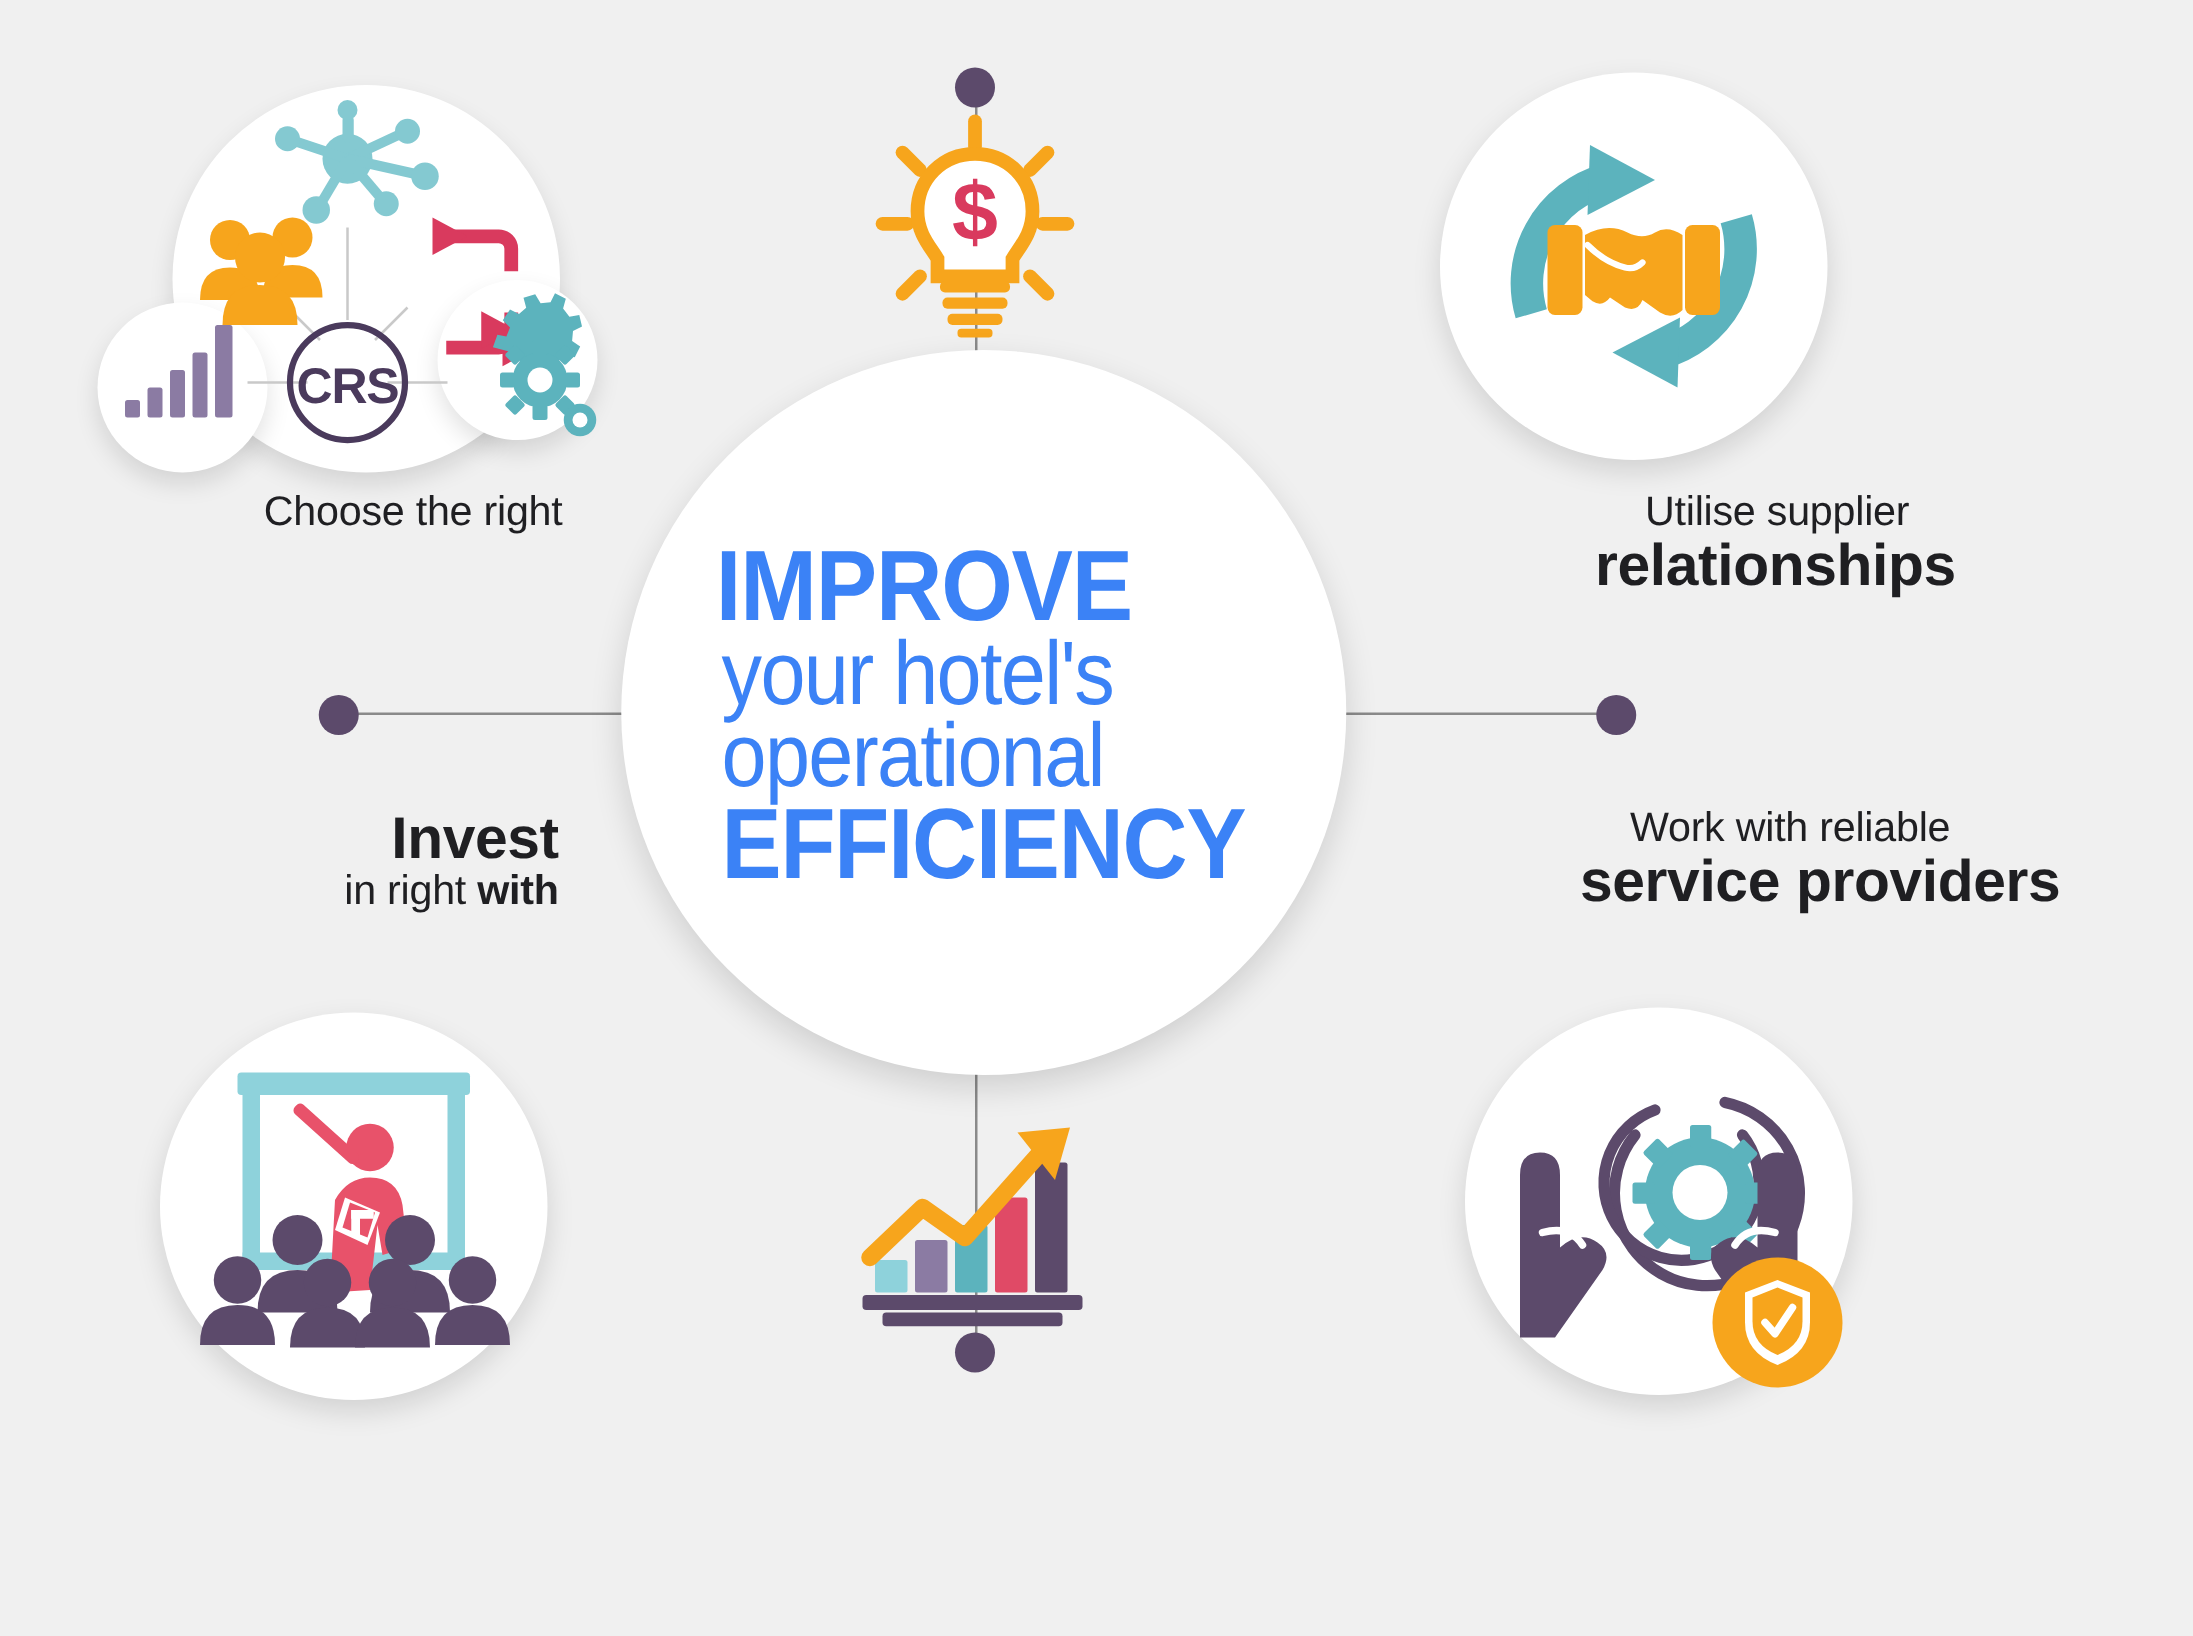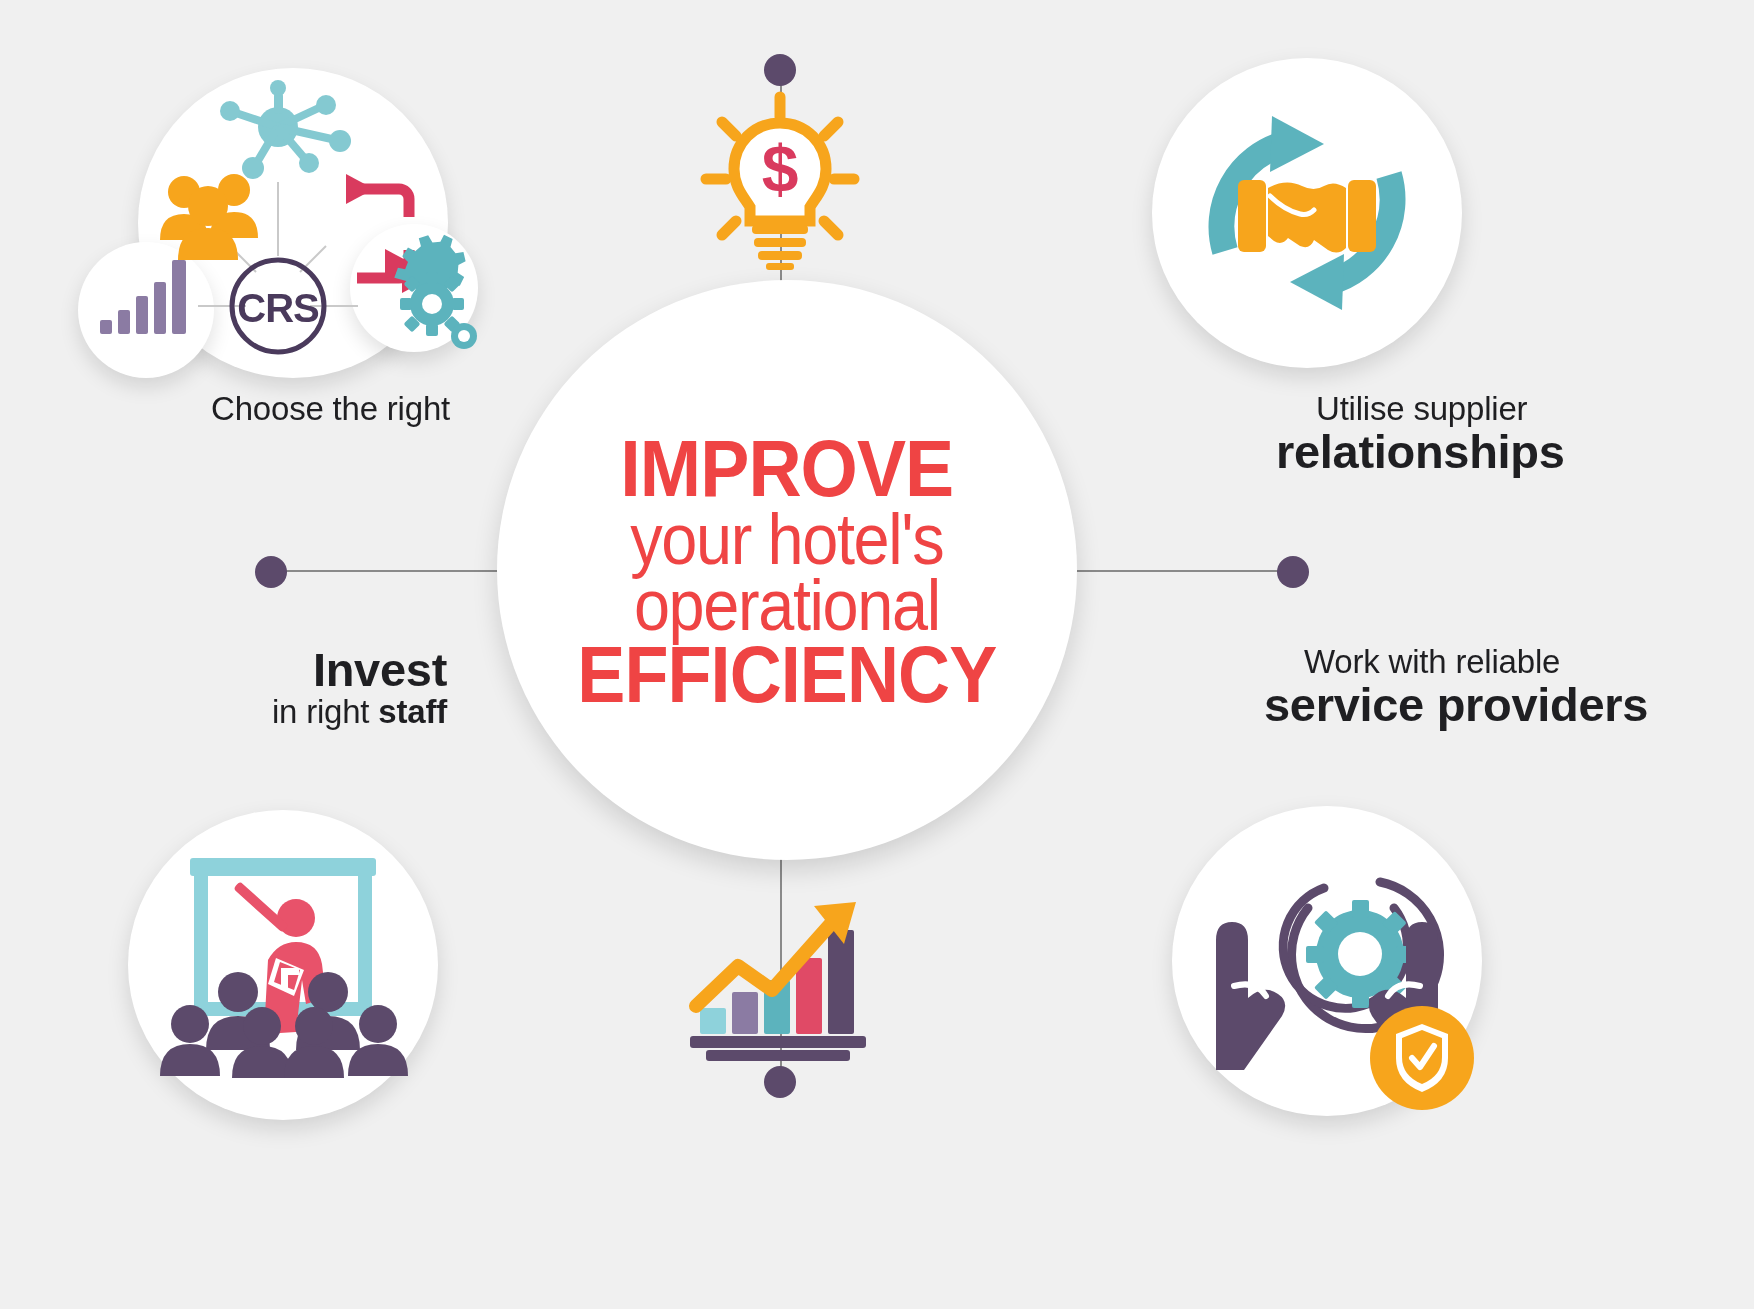--- a/index.html
+++ b/index.html
@@ -22,22 +22,22 @@
   .hub{
     position:absolute;
     left:497px;top:280px;width:580px;height:580px;
     border-radius:50%;
     background:#ffffff;
     box-shadow:0 10px 26px rgba(0,0,0,.14);
     display:flex;align-items:center;justify-content:center;
     z-index:5;
   }
   .hub-text{
-    text-align:center;
-    color:#ef4444;
+    text-align:left;
+    color:#3b82f6;
     line-height:.92;
     transform:translateY(2px);
   }
   .hub-l1{
     display:block;
     font-family:"Liberation Sans Narrow","Liberation Sans",sans-serif;
     font-weight:bold;font-size:80px;letter-spacing:-1px;
     transform:scaleX(.92);
   }
   .hub-l2,.hub-l3{
@@ -314,21 +314,21 @@
     <span class="l-reg">Choose the right</span>
   </div>
 
   <div class="label right" style="left:1260px;top:392px;width:500px;padding-left:16px;box-sizing:border-box;">
     <span class="l-reg">Utilise supplier</span>
     <span class="l-bold">relationships</span>
   </div>
 
   <div class="label left" style="left:12px;top:645px;width:490px;padding-right:55px;box-sizing:border-box;">
     <span class="l-bold">Invest</span>
-    <span class="l-reg"><span class="inline-reg">in right</span> <span class="inline-bold">staff</span></span>
+    <span class="l-reg"><span class="inline-reg">in right</span> <span class="inline-bold">with</span></span>
   </div>
 
   <div class="label right" style="left:1250px;top:645px;width:510px;padding-left:14px;box-sizing:border-box;">
     <span class="l-reg">Work with reliable</span>
     <span class="l-bold">service providers</span>
   </div>
 
 </div>
 
 </body></html>

